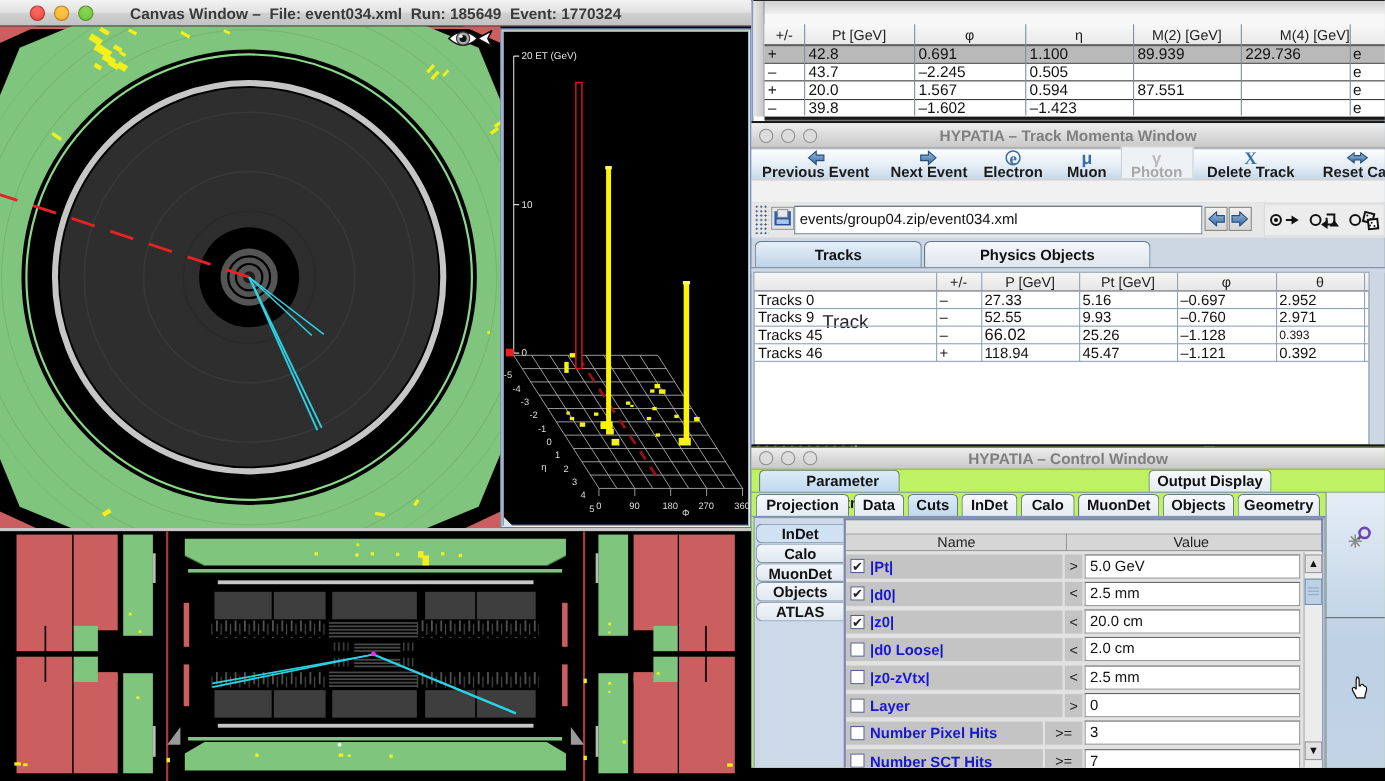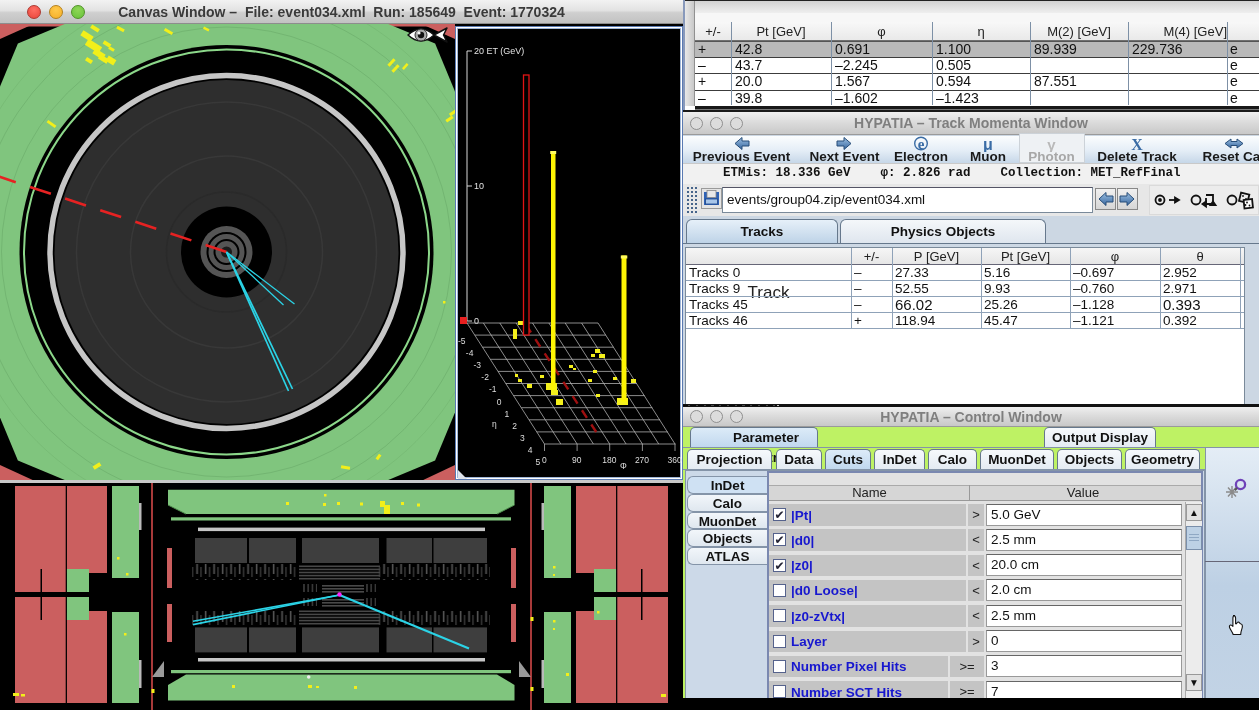--- a/index.html
+++ b/index.html
@@ -376,21 +376,20 @@
 <polygon points="52,7.5 59,1.5 59,5 66,5 66,10 59,10 59,13.5" fill="url(#bl)" stroke="#274d78" stroke-width="1"></polygon>
 <polygon points="168,7.5 161,1.5 161,5 154,5 154,10 161,10 161,13.5" fill="url(#bl)" stroke="#274d78" stroke-width="1"></polygon>
 <text x="238" y="13" font-size="15" font-weight="bold" fill="#3a6ca5" text-anchor="middle" font-family="Liberation Serif,serif">e</text>
 <circle cx="238" cy="7.5" r="6.3" fill="none" stroke="#3a6ca5" stroke-width="1.4"></circle>
 <text x="305" y="13.5" font-size="16" font-weight="bold" fill="#3a6ca5" text-anchor="middle">μ</text>
 <text x="368.5" y="13.5" font-size="15" font-weight="bold" fill="#b9b9b9" text-anchor="middle">γ</text>
 <text x="454" y="13.5" font-size="16" font-weight="bold" fill="#3a6ca5" text-anchor="middle" font-family="Liberation Serif,serif">X</text>
 <polygon points="542,7.5 548,3 548,5.5 554,5.5 554,3 560,7.5 554,12 554,9.5 548,9.5 548,12" fill="url(#bl)" stroke="#274d78" stroke-width="1"></polygon>
 </svg>
       <div class="a" style="left:0px;top:53px;width:576px;height:21px;background:#f1f1f1;border-top:1px solid #c9c9c9;"></div>
-      <div class="a" style="left:40px;top:56px;width:536px;height:15px;font-family:'Liberation Mono',monospace;font-size:12.5px;font-weight:bold;color:#111;white-space:pre;">ETMis: 18.336 GeV    φ: 2.826 rad    Collection: MET_RefFinal</div>
       <div class="a" style="left:0px;top:74px;width:576px;height:32px;background:#e7e7e7;"></div>
       <div class="a" style="left:3px;top:76px;width:13px;height:27px;background-image:radial-gradient(#46648a 0.9px,transparent 1.1px);background-size:4px 4px;"></div>
       <div class="a" style="left:18px;top:78px;width:21px;height:21px;background:#e4e4e4;border:1px solid #9a9a9a;"></div>
       <svg class="a" style="left:20px;top:80px;" width="17" height="17" viewBox="0 0 17 17">
 <rect x="1" y="2" width="15" height="13" fill="#2f62b5"></rect>
 <rect x="4" y="0.5" width="9" height="7" fill="#e8e8e8" stroke="#888" stroke-width="0.8"></rect>
 <rect x="2.5" y="9" width="12" height="5" fill="#a8c6ea" stroke="#1d4587" stroke-width="0.8"></rect>
 </svg>
       <div class="a" style="left:39px;top:77px;width:371px;height:26px;background:#fff;border:1px solid #7a8a9a;border-top:1.5px solid #556;"></div>
       <div class="a" style="left:44px;top:81px;width:360px;height:18px;line-height:18px;font-size:13.5px;font-weight:normal;color:#111;white-space:nowrap;overflow:hidden;">events/group04.zip/event034.xml</div>
@@ -468,21 +467,21 @@
       <div class="a" style="left:212px;top:172px;width:85px;height:14px;line-height:14px;font-size:13.5px;font-weight:normal;color:#111;white-space:nowrap;overflow:hidden;">52.55</div>
       <div class="a" style="left:301px;top:172px;width:85px;height:14px;line-height:14px;font-size:13.5px;font-weight:normal;color:#111;white-space:nowrap;overflow:hidden;">9.93</div>
       <div class="a" style="left:390px;top:172px;width:85px;height:14px;line-height:14px;font-size:13.5px;font-weight:normal;color:#111;white-space:nowrap;overflow:hidden;">–0.760</div>
       <div class="a" style="left:480px;top:172px;width:85px;height:14px;line-height:14px;font-size:13.5px;font-weight:normal;color:#111;white-space:nowrap;overflow:hidden;">2.971</div>
       <div class="a" style="left:3px;top:202px;width:558px;height:1px;background:#8fa2b8;"></div>
       <div class="a" style="left:6px;top:188px;width:85px;height:14px;line-height:14px;font-size:13.5px;font-weight:normal;color:#111;white-space:nowrap;overflow:hidden;">Tracks 45</div>
       <div class="a" style="left:171px;top:188px;width:85px;height:14px;line-height:14px;font-size:13.5px;font-weight:normal;color:#111;white-space:nowrap;overflow:hidden;">–</div>
       <div class="a" style="left:212px;top:188px;width:85px;height:14px;line-height:14px;font-size:15px;font-weight:normal;color:#111;white-space:nowrap;overflow:hidden;">66.02</div>
       <div class="a" style="left:301px;top:188px;width:85px;height:14px;line-height:14px;font-size:13.5px;font-weight:normal;color:#111;white-space:nowrap;overflow:hidden;">25.26</div>
       <div class="a" style="left:390px;top:188px;width:85px;height:14px;line-height:14px;font-size:13.5px;font-weight:normal;color:#111;white-space:nowrap;overflow:hidden;">–1.128</div>
-      <div class="a" style="left:480px;top:188px;width:85px;height:14px;line-height:14px;font-size:15px;font-weight:normal;color:#111;white-space:nowrap;overflow:hidden;">0.393</div>
+      <div class="a" style="left:480px;top:188px;width:85px;height:14px;line-height:14px;font-size:11px;font-weight:normal;color:#111;white-space:nowrap;overflow:hidden;">0.393</div>
       <div class="a" style="left:3px;top:218px;width:558px;height:1px;background:#8fa2b8;"></div>
       <div class="a" style="left:6px;top:204px;width:85px;height:14px;line-height:14px;font-size:13.5px;font-weight:normal;color:#111;white-space:nowrap;overflow:hidden;">Tracks 46</div>
       <div class="a" style="left:171px;top:204px;width:85px;height:14px;line-height:14px;font-size:13.5px;font-weight:normal;color:#111;white-space:nowrap;overflow:hidden;">+</div>
       <div class="a" style="left:212px;top:204px;width:85px;height:14px;line-height:14px;font-size:13.5px;font-weight:normal;color:#111;white-space:nowrap;overflow:hidden;">118.94</div>
       <div class="a" style="left:301px;top:204px;width:85px;height:14px;line-height:14px;font-size:13.5px;font-weight:normal;color:#111;white-space:nowrap;overflow:hidden;">45.47</div>
       <div class="a" style="left:390px;top:204px;width:85px;height:14px;line-height:14px;font-size:13.5px;font-weight:normal;color:#111;white-space:nowrap;overflow:hidden;">–1.121</div>
       <div class="a" style="left:480px;top:204px;width:85px;height:14px;line-height:14px;font-size:13.5px;font-weight:normal;color:#111;white-space:nowrap;overflow:hidden;">0.392</div>
       <div class="a" style="left:0px;top:294px;width:576px;height:14px;background:#121212;"></div>
       <div class="a" style="left:0px;top:295px;width:94px;height:12px;background:repeating-linear-gradient(115deg,#0a0a0a 0 5px,#4a4a4a 5px 7px);"></div>
       <div class="a" style="left:94px;top:295px;width:2px;height:12px;background:#c0c0c0;"></div>

